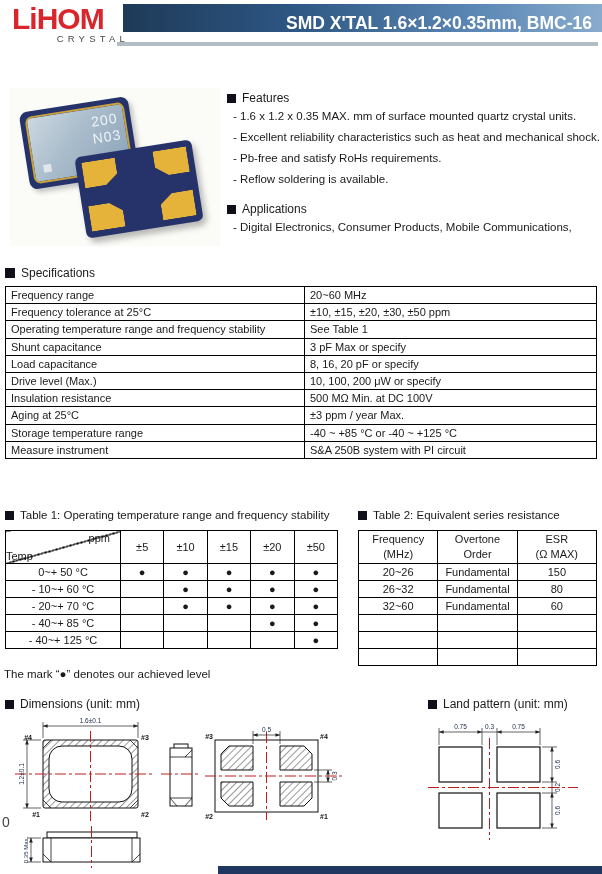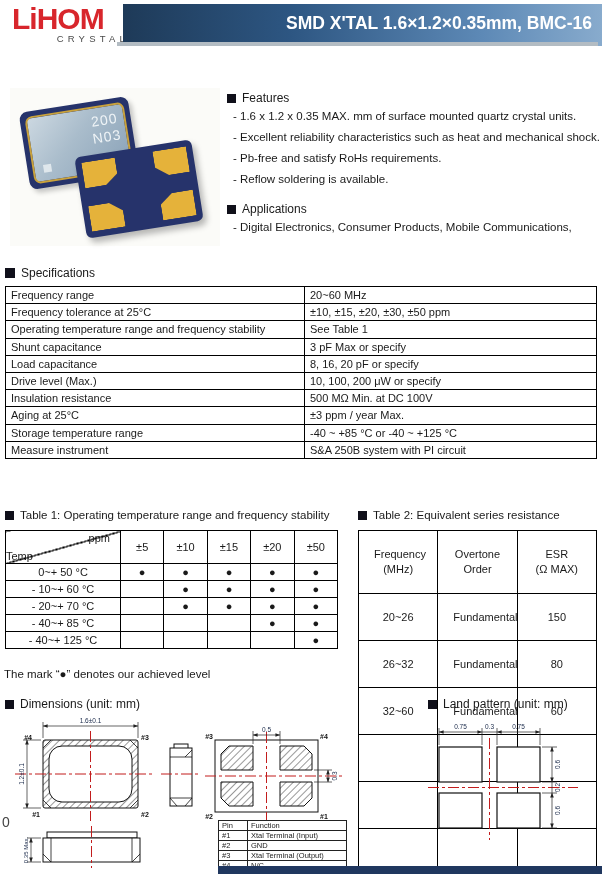--- a/index.html
+++ b/index.html
@@ -2,21 +2,21 @@
 <html><head>
 <meta charset="utf-8">
 <style>
   html,body{margin:0;padding:0;background:#fff;}
   #page{position:relative;width:602px;height:874px;background:#ffffff;overflow:hidden;
         font-family:"Liberation Sans",sans-serif;color:#1a1a1a;}
   
   .logo{position:absolute;left:12px;top:4px;width:118px;}
   .logo .brand{display:block;font-size:30px;font-weight:800;letter-spacing:-1px;color:#d8262c;line-height:30px;}
   .logo .crystal{display:block;text-align:right;font-size:9.5px;letter-spacing:4.2px;color:#4a4a4a;margin-top:-1px;padding-right:1px;}
-  .titlebar{position:absolute;left:123px;top:4px;right:0;height:42px;line-height:38px;
+  .titlebar{position:absolute;left:123px;top:4px;right:0;height:28px;line-height:38px;
             background:linear-gradient(90deg,#1e3a58 0%,#2d5682 35%,#5d89b6 75%,#88abcd 100%);
             color:#fff;font-size:17.5px;font-weight:bold;text-align:right;padding-right:10px;box-sizing:border-box;}
   .titleshadow{position:absolute;left:117px;right:4px;top:42px;height:4px;background:#b3bcc3;}
   
   .photo{position:absolute;left:10px;top:88px;width:210px;height:158px;background:#fbfbf8;}
   .chipA{position:absolute;left:14px;top:16px;width:110px;height:78px;transform:rotate(-9deg);
          background:#26336b;border-radius:8px;box-shadow:3px 4px 5px rgba(0,0,0,.22);}
   .chipA .lid{position:absolute;left:5px;top:5px;right:5px;bottom:5px;border:2px solid #c9a23c;border-radius:7px;
          background:linear-gradient(135deg,#ccd8e1 0%,#a9bccb 45%,#8aa2b8 100%);}
   .chipA .mark{position:absolute;right:12px;top:12px;text-align:center;color:#eef3f6;font-size:14px;line-height:17px;letter-spacing:1px;}
@@ -43,21 +43,21 @@
   .t1 th{height:32px;font-weight:normal;}
   .t1 td{height:16px;}
   .t1 .tempcol{width:114px;}
   .corner{position:relative;background:linear-gradient(to bottom right,#fff calc(50% - 0.7px),#000 calc(50% - 0.7px),#000 calc(50% + 0.7px),#fff calc(50% + 0.7px));}
   .corner .ppm{position:absolute;top:1px;right:10px;font-size:11px;}
   .corner .temp{position:absolute;bottom:1px;left:0;font-size:11px;}
   .dotcell{font-size:9px;}
   .note{position:absolute;left:4px;top:668px;font-size:11.5px;}
   
   .t2{position:absolute;left:358px;top:530px;width:239px;table-layout:fixed;}
-  .t2 th,.t2 td{border:1px solid #000;font-size:11px;text-align:center;padding:15px;font-weight:normal;}
+  .t2 th,.t2 td{border:1px solid #000;font-size:11px;text-align:center;padding:0;font-weight:normal;}
   .t2 th{height:32px;line-height:15px;}
   .t2 td{height:16px;}
   
   .drawsvg{position:absolute;left:0;top:710px;}
   .landsvg{position:absolute;left:425px;top:710px;}
   .stray{position:absolute;left:2px;top:814px;font-size:14px;color:#444;}
   
   .pint{position:absolute;left:218px;top:820px;width:129px;table-layout:fixed;}
   .pint td{border:1px solid #222;font-size:7.5px;height:8.2px;padding:0 3px;white-space:nowrap;overflow:hidden;color:#222;}
   .pint .pc{width:22px;}
@@ -375,40 +375,16 @@
       <line x1="542" y1="828" x2="557" y2="828" stroke="#222" stroke-width="0.7"></line>
       <line x1="552" y1="747" x2="552" y2="782" stroke="#222" stroke-width="0.7" marker-start="url(#ar)" marker-end="url(#ar)"></line>
       <line x1="552" y1="782" x2="552" y2="793" stroke="#222" stroke-width="0.7"></line>
       <line x1="552" y1="793" x2="552" y2="828" stroke="#222" stroke-width="0.7" marker-start="url(#ar)" marker-end="url(#ar)"></line>
       <text transform="translate(560,764.5) rotate(-90)" font-size="6.5" text-anchor="middle" fill="#1a2a4a">0.6</text>
       <text transform="translate(560,787.5) rotate(-90)" font-size="6.5" text-anchor="middle" fill="#1a2a4a">0.2</text>
       <text transform="translate(560,810.5) rotate(-90)" font-size="6.5" text-anchor="middle" fill="#1a2a4a">0.6</text>
     </g>
   </svg>
 
-  <table class="pint">
-    <tbody>
-        <tr>
-          <td class="pc">Pin</td>
-          <td>Function</td>
-        </tr>
-    <tr>
-          <td class="pc">#1</td>
-          <td>Xtal Terminal (Input)</td>
-        </tr>
-    <tr>
-          <td class="pc">#2</td>
-          <td>GND</td>
-        </tr>
-    <tr>
-          <td class="pc">#3</td>
-          <td>Xtal Terminal (Output)</td>
-        </tr>
-    <tr>
-          <td class="pc">#4</td>
-          <td>N/C</td>
-        </tr>
-  </tbody>
-    </table>
 
   <div class="botbar"></div>
 
 </div>
 
 </body></html>

